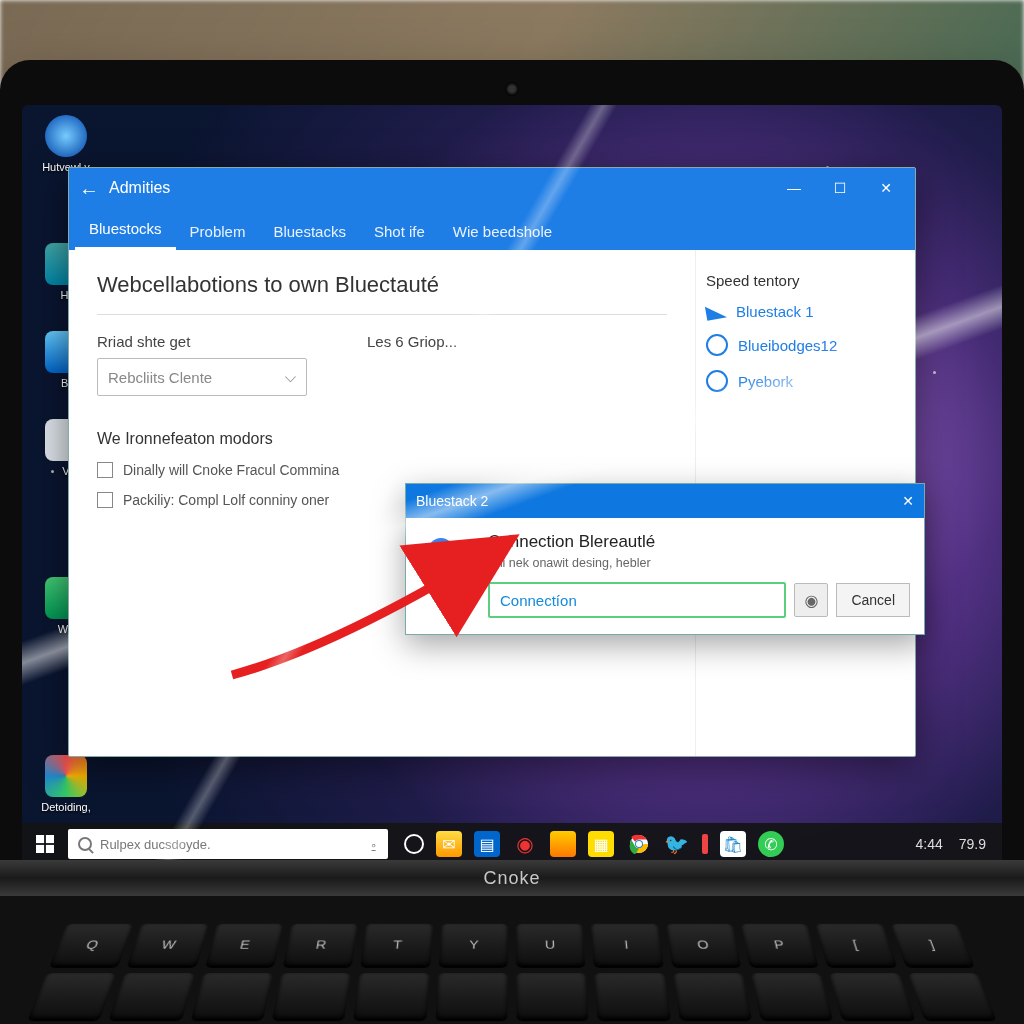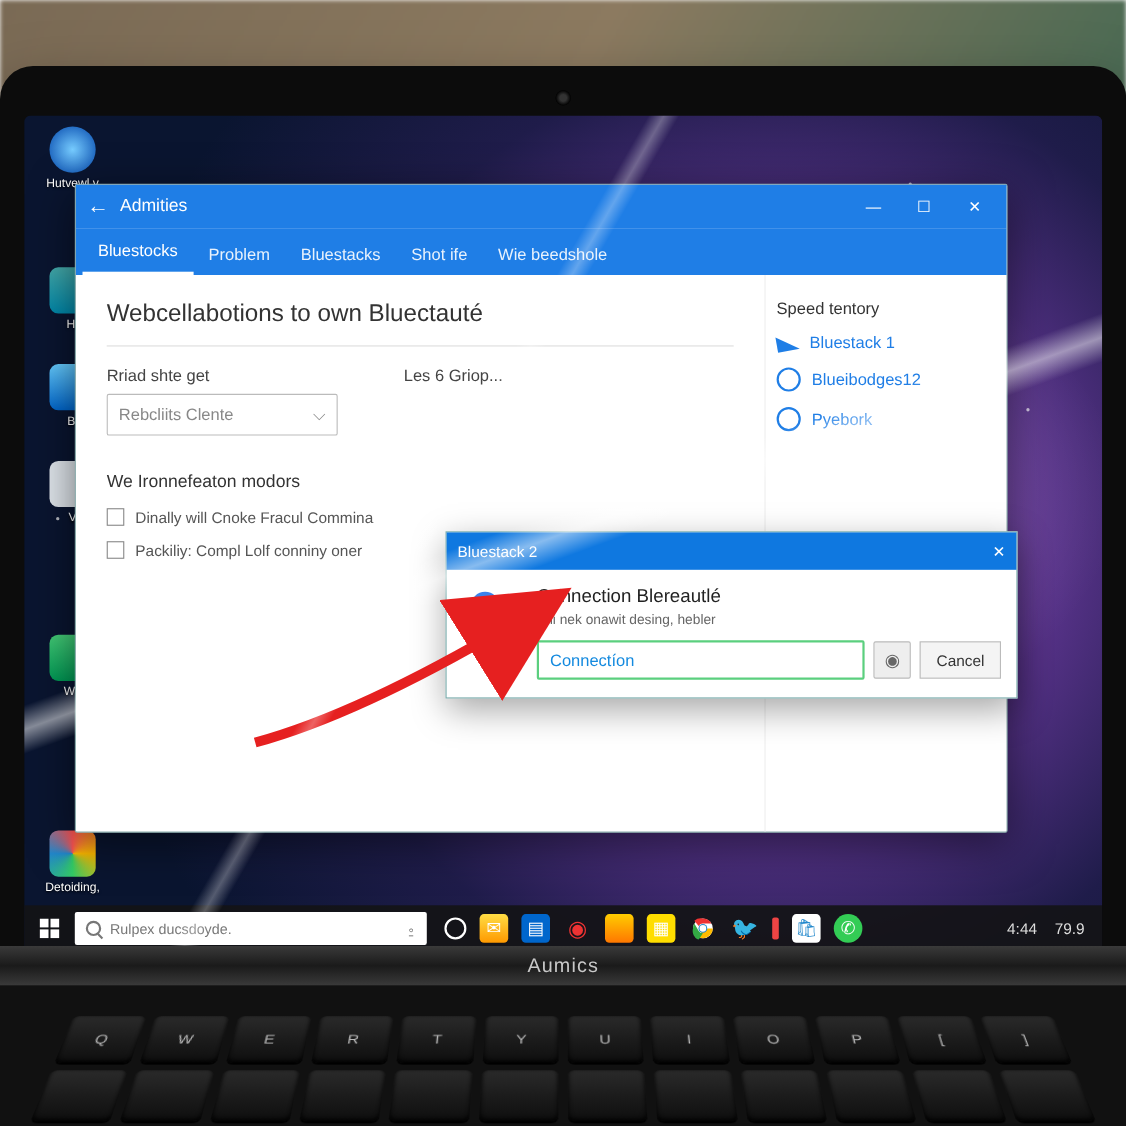--- a/index.html
+++ b/index.html
@@ -328,21 +328,21 @@
         <span style="background:#3c5;border-radius:50%;color:#fff">✆</span>
       </div>
       <div class="tray">
         <span>4:44</span>
         <span>79.9</span>
       </div>
     </div>
   </div>
 
   <div class="hinge">
-    <span>Aumics</span>
+    <span>Cnoke</span>
   </div>
 
   <div class="keyboard">
     <div class="keys" id="keys">
         <div>Q</div>
         <div>W</div>
         <div>E</div>
         <div>R</div>
         <div>T</div>
         <div>Y</div>

